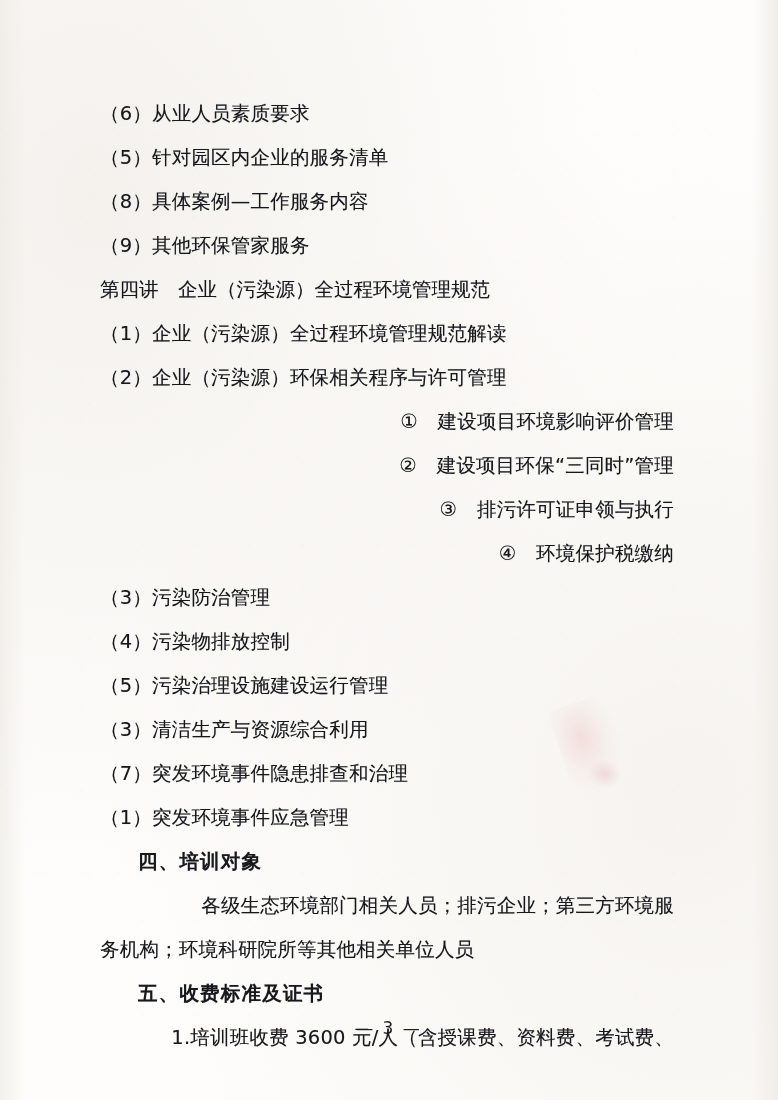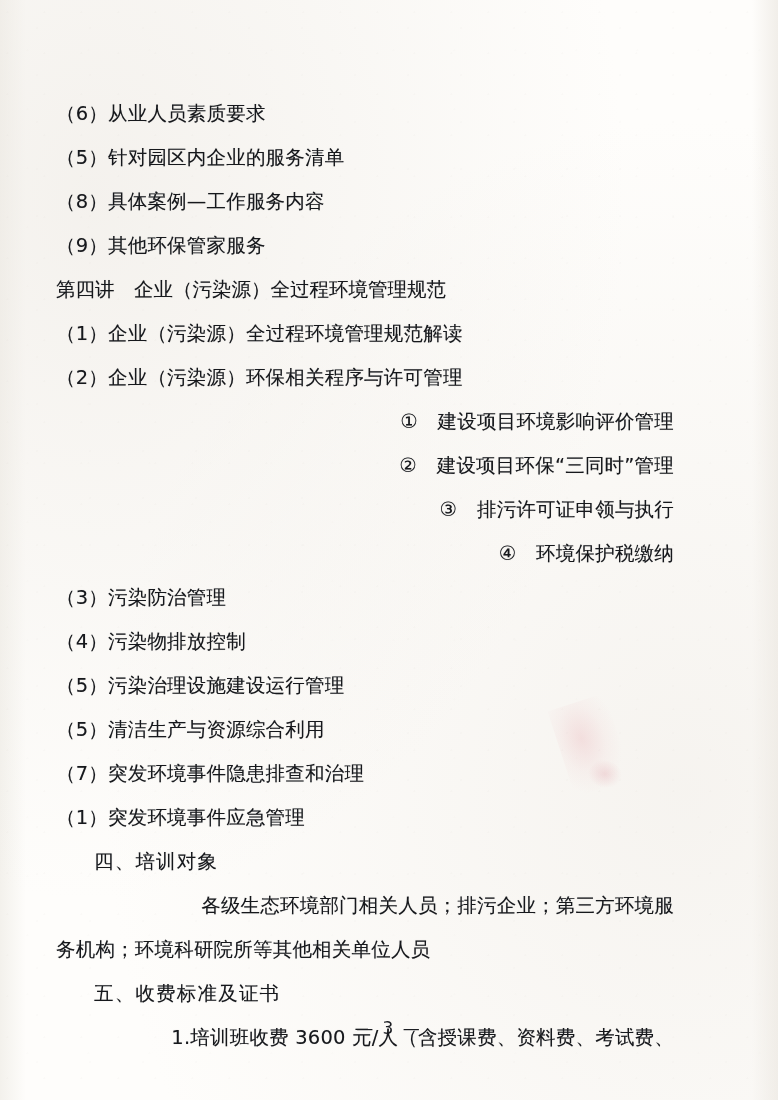--- a/index.html
+++ b/index.html
@@ -55,37 +55,37 @@
     height: 28px;
     pointer-events: none;
     background: radial-gradient(ellipse at 50% 50%, rgba(214,120,135,0.20) 0%, rgba(255,255,255,0) 70%);
     transform: rotate(10deg);
   }
   #content {
     position: absolute;
     left: 0;
     top: 0;
     width: 778px;
-    padding: 92px 104px 0 56px;
+    padding: 92px 104px 0 100px;
     box-sizing: border-box;
   }
   .line {
     color: #16181c;
     font-family: "DejaVu Sans", sans-serif;
     font-size: 19.5px;
     line-height: 44px;
     letter-spacing: 0.2px;
     white-space: pre;
     text-shadow: 0 0 0.7px rgba(30,32,38,0.35);
   }
   .indent1 { padding-left: 0px; }
   .indent2 { padding-left: 38px; text-align: right; }
   .indent-head { padding-left: 38px; }
   .bold {
-    font-weight: normal;
+    font-weight: bold;
     letter-spacing: 1.2px;
   }
   .tight { letter-spacing: 0px; }
   .hang { padding-left: 0px; }
   #footer {
     position: absolute;
     left: 0;
     top: 1018px;
     width: 778px;
     text-align: center;
@@ -111,21 +111,21 @@
     <div class="line indent1 tight">第四讲　企业（污染源）全过程环境管理规范</div>
     <div class="line indent1">（1）企业（污染源）全过程环境管理规范解读</div>
     <div class="line indent1">（2）企业（污染源）环保相关程序与许可管理</div>
     <div class="line indent2">①　建设项目环境影响评价管理</div>
     <div class="line indent2">②　建设项目环保“三同时”管理</div>
     <div class="line indent2">③　排污许可证申领与执行</div>
     <div class="line indent2">④　环境保护税缴纳</div>
     <div class="line indent1">（3）污染防治管理</div>
     <div class="line indent1">（4）污染物排放控制</div>
     <div class="line indent1">（5）污染治理设施建设运行管理</div>
-    <div class="line indent1">（5）清洁生产与资源综合利用</div>
+    <div class="line indent1">（3）清洁生产与资源综合利用</div>
     <div class="line indent1">（7）突发环境事件隐患排查和治理</div>
     <div class="line indent1">（1）突发环境事件应急管理</div>
     <div class="line indent-head bold">四、培训对象</div>
     <div class="line indent2">各级生态环境部门相关人员；排污企业；第三方环境服</div>
     <div class="line hang">务机构；环境科研院所等其他相关单位人员</div>
     <div class="line indent-head bold">五、收费标准及证书</div>
     <div class="line indent2">1.培训班收费 3600 元/人（含授课费、资料费、考试费、</div>
   </div>
 
   <div id="footer">— 3 —</div>

